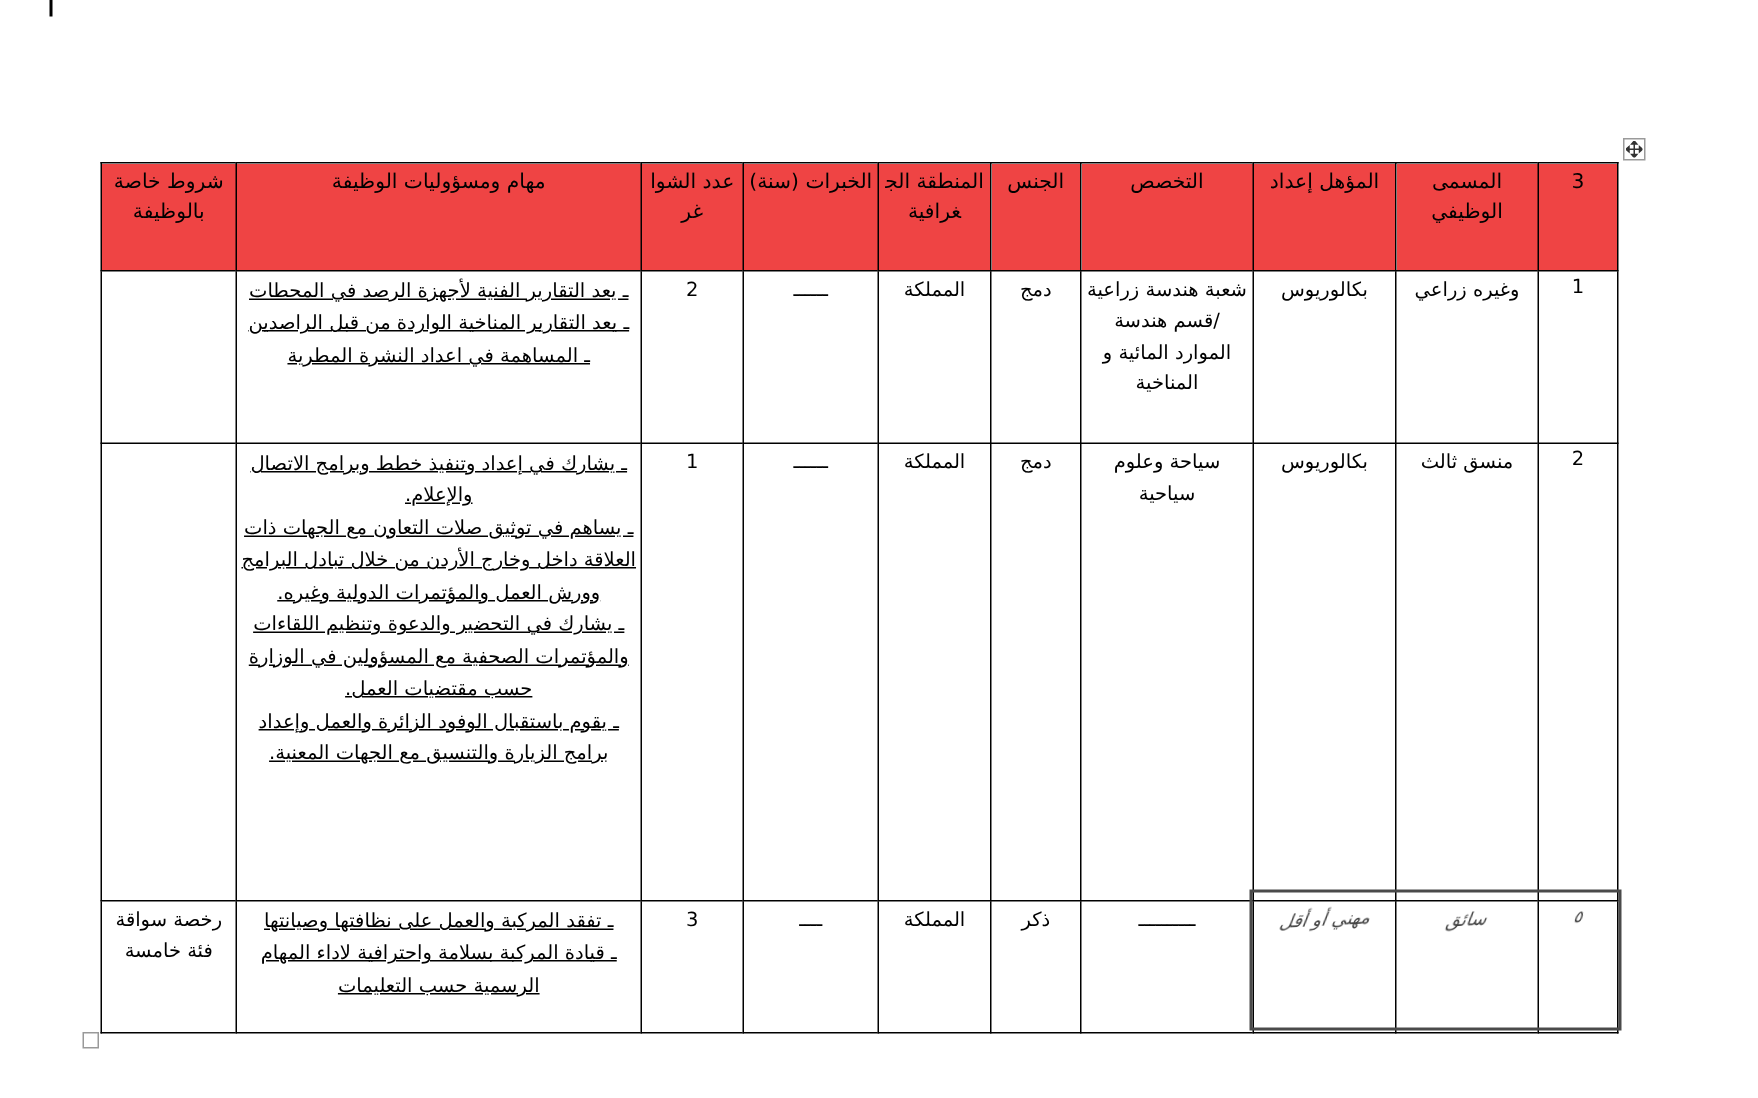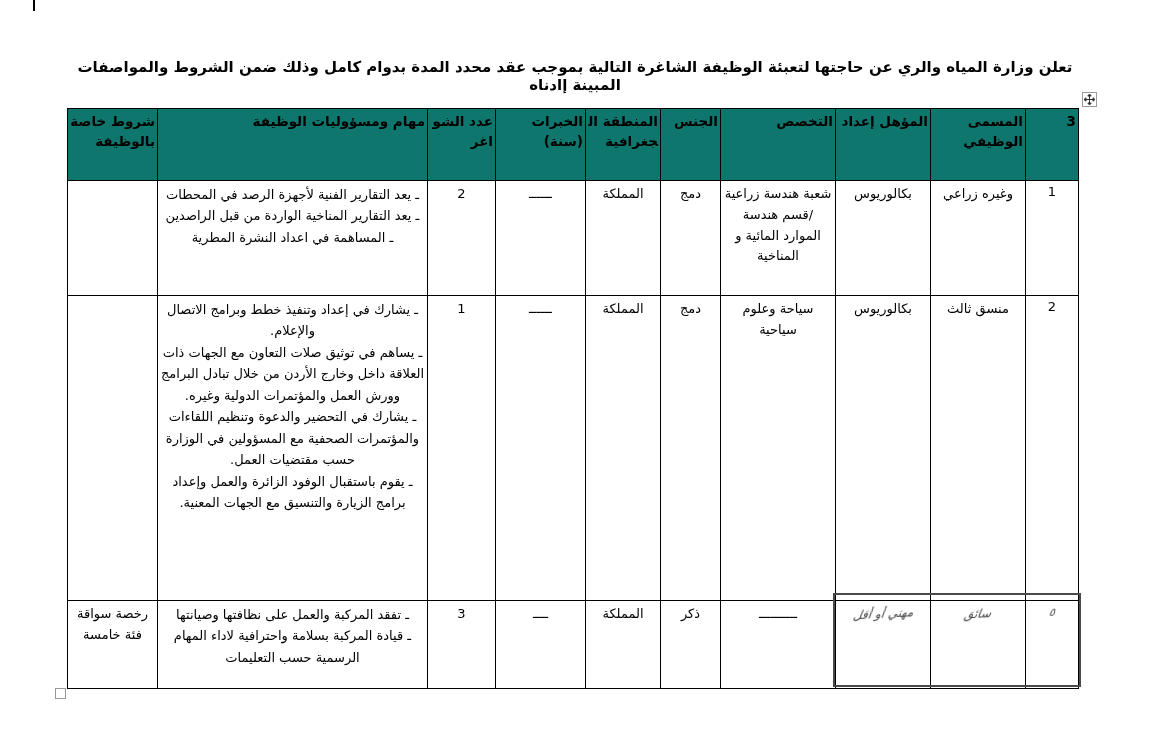--- a/index.html
+++ b/index.html
@@ -39,36 +39,36 @@
   table.vac td, table.vac th {
     border: 1px solid #000;
     vertical-align: top;
     text-align: center;
     font-size: 13px;
     color: #000;
     padding: 3px 2px;
     overflow: hidden;
   }
   table.vac th {
-    background: #0f766e;
-    font-weight: bold;
+    background: #ef4444;
+    font-weight: normal;
     font-size: 13.5px;
     line-height: 1.45;
-    text-align: right;
   }
   tr.tr-header { height: 72px; }
   tr.tr-r1 { height: 115px; }
   tr.tr-r2 { height: 305px; }
   tr.tr-r3 { height: 88px; }
   th.brk { word-break: break-all; }
   td.tasks {
     text-align: right;
     padding: 4px 8px 4px 4px;
     line-height: 1.65;
     font-size: 13px;
+    text-decoration: underline;
   }
   td.numcell { text-align: left; padding-left: 3px; font-size: 13.5px; }
   th.numhead { text-align: center; font-size: 15px; }
   td.c { line-height: 1.6; }
   .dash { font-weight: normal; letter-spacing: 0; }
   .handwriting {
     display: inline-block;
     font-size: 11px;
     color: #2e2e2e;
     transform: rotate(-3deg) skewX(-12deg);
@@ -103,21 +103,20 @@
     cursor: nwse-resize;
   }
 </style>
 </head>
 <body>
 
 <div class="page">
 
   <div class="cursor-mark"></div>
 
-  <div class="doc-title" dir="rtl">تعلن وزارة المياه والري عن حاجتها لتعبئة الوظيفة الشاغرة التالية بموجب عقد محدد المدة بدوام كامل وذلك ضمن الشروط والمواصفات المبينة إادناه</div>
 
   <div class="move-handle">
     <span>
       <svg width="11" height="11" viewBox="0 0 11 11">
         <g stroke="#333" stroke-width="1" fill="#333">
           <line x1="5.5" y1="1" x2="5.5" y2="10"></line>
           <line x1="1" y1="5.5" x2="10" y2="5.5"></line>
           <path d="M5.5 0 L3.8 2 L7.2 2 Z"></path>
           <path d="M5.5 11 L3.8 9 L7.2 9 Z"></path>
           <path d="M0 5.5 L2 3.8 L2 7.2 Z"></path>

